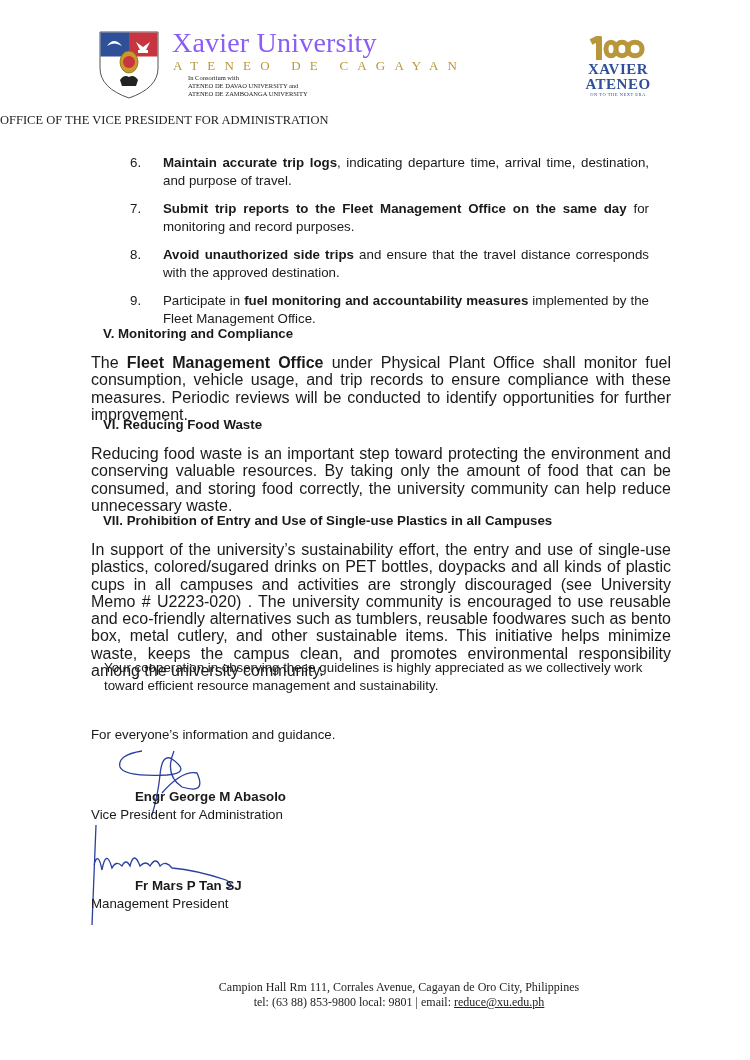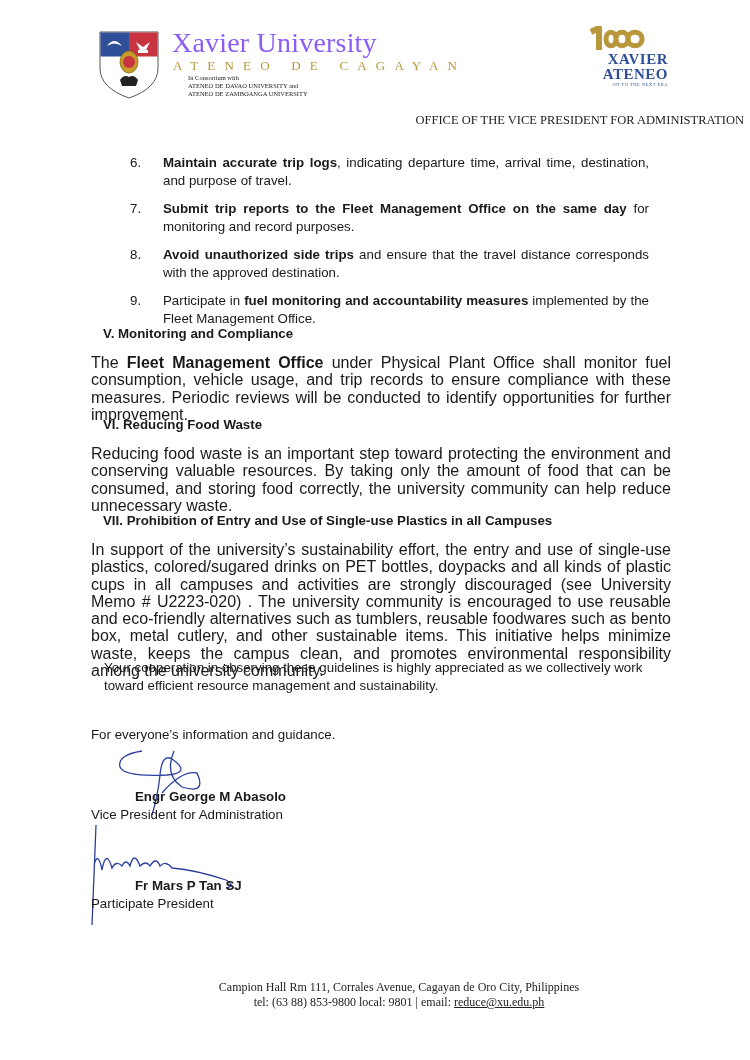--- a/index.html
+++ b/index.html
@@ -8,27 +8,27 @@
   .page { position: absolute; left: 0; top: 0; width: 750px; height: 1060px; background: #fff; }
 
   
   .crest { position: absolute; left: 98px; top: 30px; width: 62px; height: 70px; }
   .xu-title { position: absolute; left: 172px; top: 28px; font-family: "Liberation Serif", serif;
               font-size: 28px; color: #8b5cf6; letter-spacing: 0.2px; line-height: 30px; }
   .xu-sub { position: absolute; left: 173px; top: 60px; font-family: "Liberation Serif", serif;
             font-size: 13px; color: #b8963c; letter-spacing: 9.2px; line-height: 12px; text-align: right; }
   .consortium { position: absolute; left: 188px; top: 74px; font-family: "Liberation Serif", serif;
                 font-size: 6.5px; line-height: 8px; color: #222; }
-  .centennial { position: absolute; left: 568px; top: 26px; width: 100px; text-align: right; }
+  .centennial { position: absolute; left: 568px; top: 36px; width: 100px; text-align: center; }
   .c100 { display: block; margin: 0 auto; }
   .c-xavier, .c-ateneo { font-family: "Liberation Serif", serif; font-size: 15px; font-weight: bold;
                          color: #2f4f98; line-height: 15px; letter-spacing: 0.5px; }
   .c-tag { font-family: "Liberation Serif", serif; font-size: 4.5px; color: #2f4f98; letter-spacing: 0.5px; }
 
-  .office { position: absolute; left: 0; width: 744px; top: 113px; text-align: right;
+  .office { position: absolute; left: 0; width: 744px; top: 113px; text-align: left;
             font-family: "Liberation Serif", serif; font-size: 12.5px; color: #222; }
 
   
   .body-text { position: absolute; left: 91px; width: 580px; font-size: 13.3px; line-height: 17.5px; }
   .list { position: absolute; left: 130px; top: 143px; width: 530px; }
   .li { position: relative; padding-left: 22px; margin-bottom: 2px; text-align: justify; }
   .li-num { position: absolute; left: 0; top: 0; }
   .li p { margin: 11px; }
   b { font-weight: bold; }
   .sec { position: absolute; left: 91px; width: 580px; }
@@ -127,20 +127,20 @@
   <div class="sig-block" style="top:788px;">
     <div class="sig-name">Engr George M Abasolo</div>
     <div class="sig-title">Vice President for Administration</div>
   </div>
 
   <svg class="sig-svg" style="left:86px; top:820px;" width="150" height="110" viewBox="0 0 150 110">
     <path d="M10 5 L6 105 M8 45 Q12 30 16 50 Q20 28 26 48 Q30 40 36 46 Q40 38 44 46 Q48 30 54 46 Q60 40 64 46 Q70 36 74 46 Q80 40 86 48 Q110 50 140 60 Q150 66 140 68" fill="none" stroke="#2b3f9e" stroke-width="1.3"></path>
   </svg>
   <div class="sig-block" style="top:877px;">
     <div class="sig-name">Fr Mars P Tan SJ</div>
-    <div class="sig-title">Participate President</div>
+    <div class="sig-title">Management President</div>
   </div>
 
   <div class="footer">
     <div>Campion Hall Rm 111, Corrales Avenue, Cagayan de Oro City, Philippines</div>
     <div><span>tel: (63 88) 853-9800 local: 9801 | email: </span><a>reduce@xu.edu.ph</a></div>
   </div>
 </div>
 
 </body></html>

